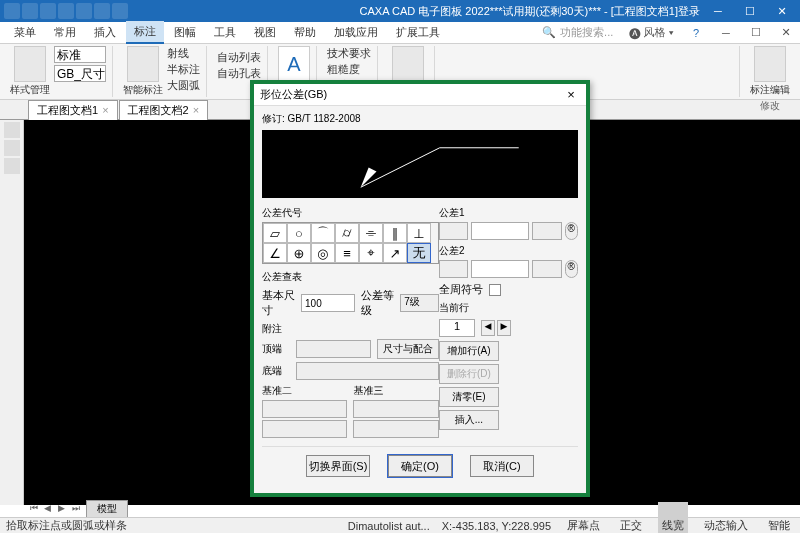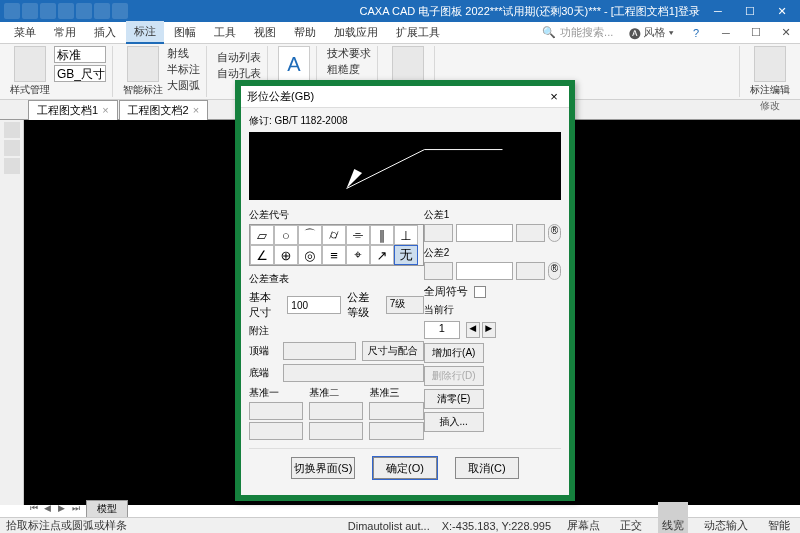--- a/index.html
+++ b/index.html
@@ -33,21 +33,21 @@
 .sidetool{position:absolute;left:0;top:120px;width:24px;bottom:28px;background:#f0f0f0;border-right:1px solid #ccc;display:flex;flex-direction:column;align-items:center;gap:2px;padding-top:2px}
 .sidetool .sico{width:16px;height:16px;background:#ddd}
 .btabbar{position:absolute;left:24px;bottom:16px;height:16px;display:flex;align-items:center;gap:2px;padding-left:6px}
 .btabbar .nav{width:12px;height:12px;color:#666;font-size:9px}
 .btabbar .btab{padding:1px 10px;background:#ddd;border:1px solid #999;font-size:10px}
 .status{position:absolute;left:0;right:0;bottom:0;height:16px;background:#f0f0f0;border-top:1px solid #ccc;display:flex;align-items:center;font-size:10px;padding:0 6px;color:#333;gap:12px}
 .status .flex{flex:1}
 .status .sitem{padding:16px 4px}
 .status .sitem.active{background:#d0d0d0}
 
-.dlg{position:absolute;left:235px;top:80px;width:340px;background:#f4f4f4;border:6px solid #15803d;box-shadow:2px 2px 6px rgba(0,0,0,.3);z-index:10}
+.dlg{position:absolute;left:250px;top:80px;width:340px;background:#f4f4f4;border:4px solid #15803d;box-shadow:2px 2px 6px rgba(0,0,0,.3);z-index:10}
 .dlgtitle{height:22px;background:#fff;display:flex;align-items:center;padding:0 6px;border-bottom:1px solid #ddd}
 .dlgtitle .t{flex:1;font-size:11px}
 .dlgtitle .x{width:18px;text-align:center;font-size:13px}
 .dlgbody{padding:6px 8px}
 .rev{font-size:10px;margin-bottom:4px}
 .preview{height:68px;background:#000;margin-bottom:6px;position:relative}
 .preview svg{position:absolute;inset:0}
 .twocol{display:flex;}
 .colL{width:56%}
 .colR{width:44%}
@@ -267,25 +267,20 @@
             <span class="lbl2">顶端</span>
             <div class="inp2"></div>
             <button class="btn2">尺寸与配合</button>
           </div>
         <div class="noterow">
             <span class="lbl2">底端</span>
             <div class="inp2"></div>
           </div>
         <div class="datgrid">
           <div class="datcol">
-              <div class="dlbl">基准一</div>
-              <div class="dcell"></div>
-              <div class="dcell"></div>
-            </div>
-          <div class="datcol">
               <div class="dlbl">基准二</div>
               <div class="dcell"></div>
               <div class="dcell"></div>
             </div>
           <div class="datcol">
               <div class="dlbl">基准三</div>
               <div class="dcell"></div>
               <div class="dcell"></div>
             </div>
         </div>

